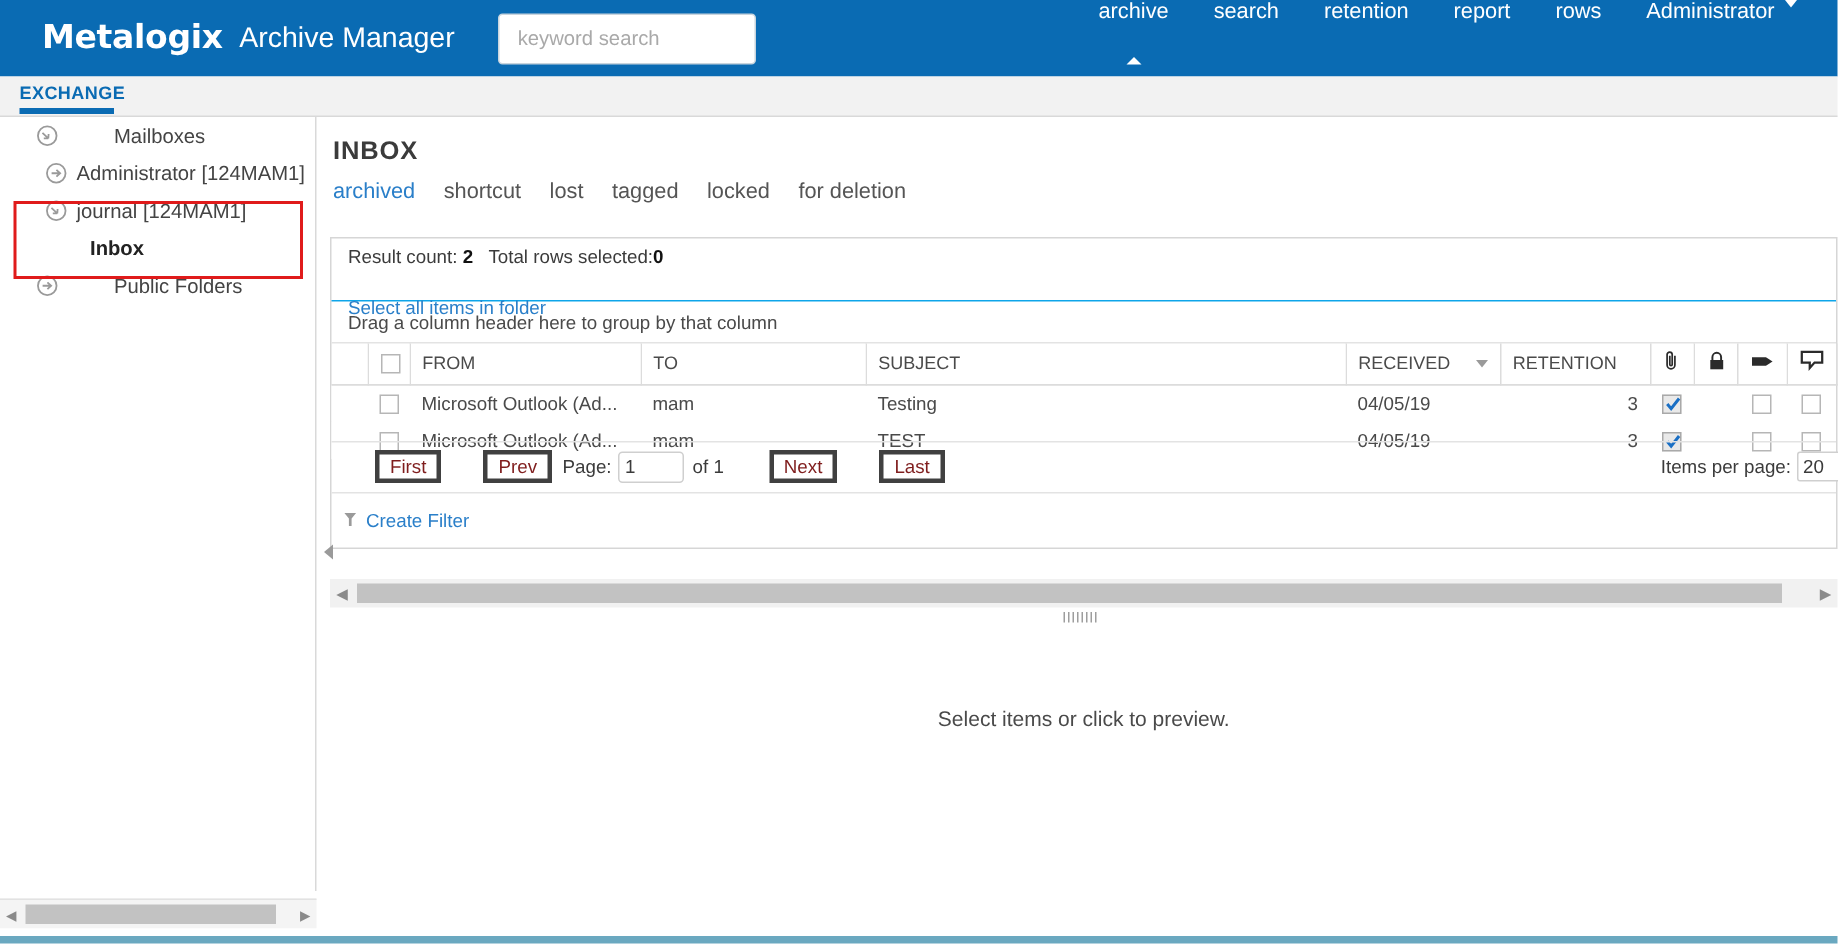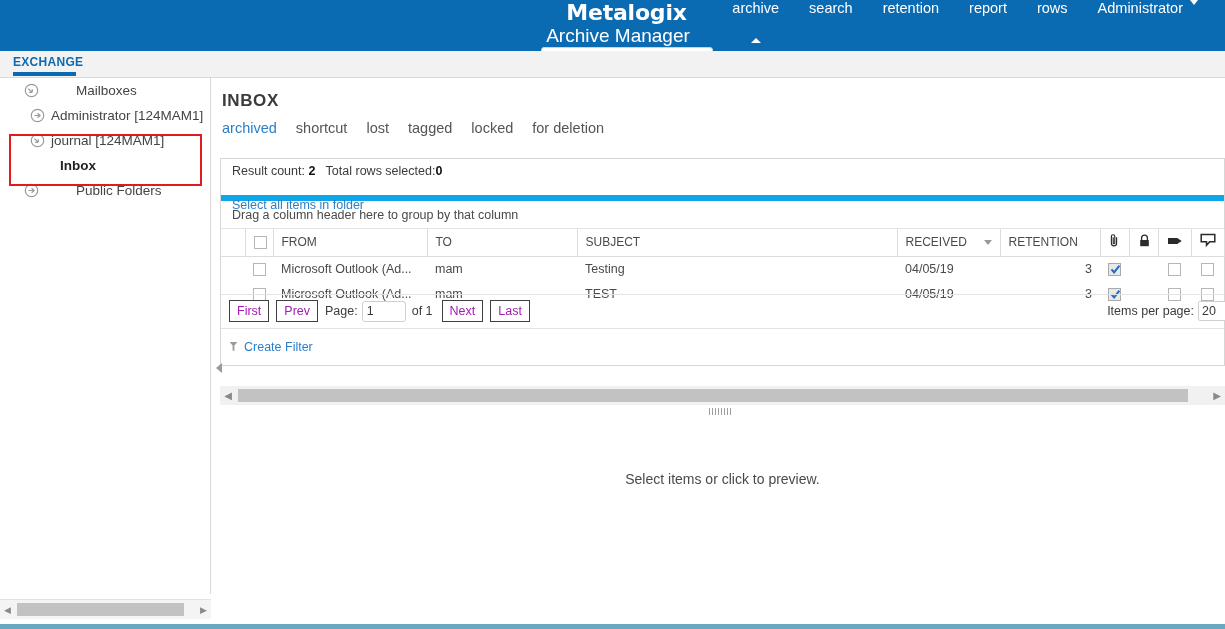--- a/index.html
+++ b/index.html
@@ -10,21 +10,21 @@
     background: #ffffff;
     font-family: "Liberation Sans", sans-serif;
     color: #333333;
   }
 
   
   .topbar {
     position: absolute; left: 0; top: 0;
     width: 1225px; height: 51px;
     background: #0a6bb3;
-    display: flex; align-items: center; flex-direction: column;
+    display: flex; align-items: center;
   }
   .brand-metalogix {
     margin-left: 28px;
     font-size: 22px; font-weight: bold; color: #ffffff;
     letter-spacing: -0.2px;
     font-family: "DejaVu Sans", sans-serif;
   }
   .brand-app {
     margin-left: 11px;
     font-size: 19px; color: #ffffff; font-weight: normal;
@@ -158,21 +158,21 @@
   .subtab.active { color: #2a7fc9; }
 
   .grid-panel {
     position: absolute; left: 8px; top: 80px;
     width: 1005px; height: 208px;
     border: 1px solid #d6d6d6;
     background: #ffffff;
   }
   .result-bar {
     position: relative; height: 42px;
-    border-bottom: 6px solid #0ea5e9;
+    border-bottom: 1px solid #0ea5e9;
     padding: 5px 0 0 11px;
   }
   .result-line { font-size: 12.5px; color: #3b3b3b; }
   .result-line b { font-weight: bold; color: #111; }
   .select-all-link {
     display: inline-block; margin-top: 20px;
     font-size: 12.5px; color: #2a7fc9; cursor: pointer;
   }
   .group-bar {
     height: 28px; border-bottom: 1px solid #e3e3e3;
@@ -214,25 +214,26 @@
 
   .pager {
     position: absolute; left: 0; bottom: 38px;
     width: 100%; height: 33px;
     border-top: 1px solid #e3e3e3;
     display: flex; align-items: center;
     padding-left: 8px;
   }
   .pbtn {
     height: 22px; min-width: 39px;
-    border: 1px solid #404040; background: #ffffff;
-    font-size: 12.5px; color: #a21caf;
+    border: 3px solid #404040; background: #ffffff;
+    font-size: 12.5px; color: #7f1d1d;
     margin-right: 7px; cursor: pointer;
     font-family: "Liberation Sans", sans-serif;
     padding: 0 7px;
+    margin-left: 21px;
   }
   .page-label { font-size: 12.5px; color: #3b3b3b; margin-right: 4px; }
   .page-input {
     width: 44px; height: 21px;
     border: 1px solid #cfcfcf; border-radius: 3px;
     font-size: 12.5px; color: #3b3b3b;
     padding: 0 4px; outline: none;
     font-family: "Liberation Sans", sans-serif;
   }
   .page-of { font-size: 12.5px; color: #3b3b3b; margin: 0 9px 0 6px; }

